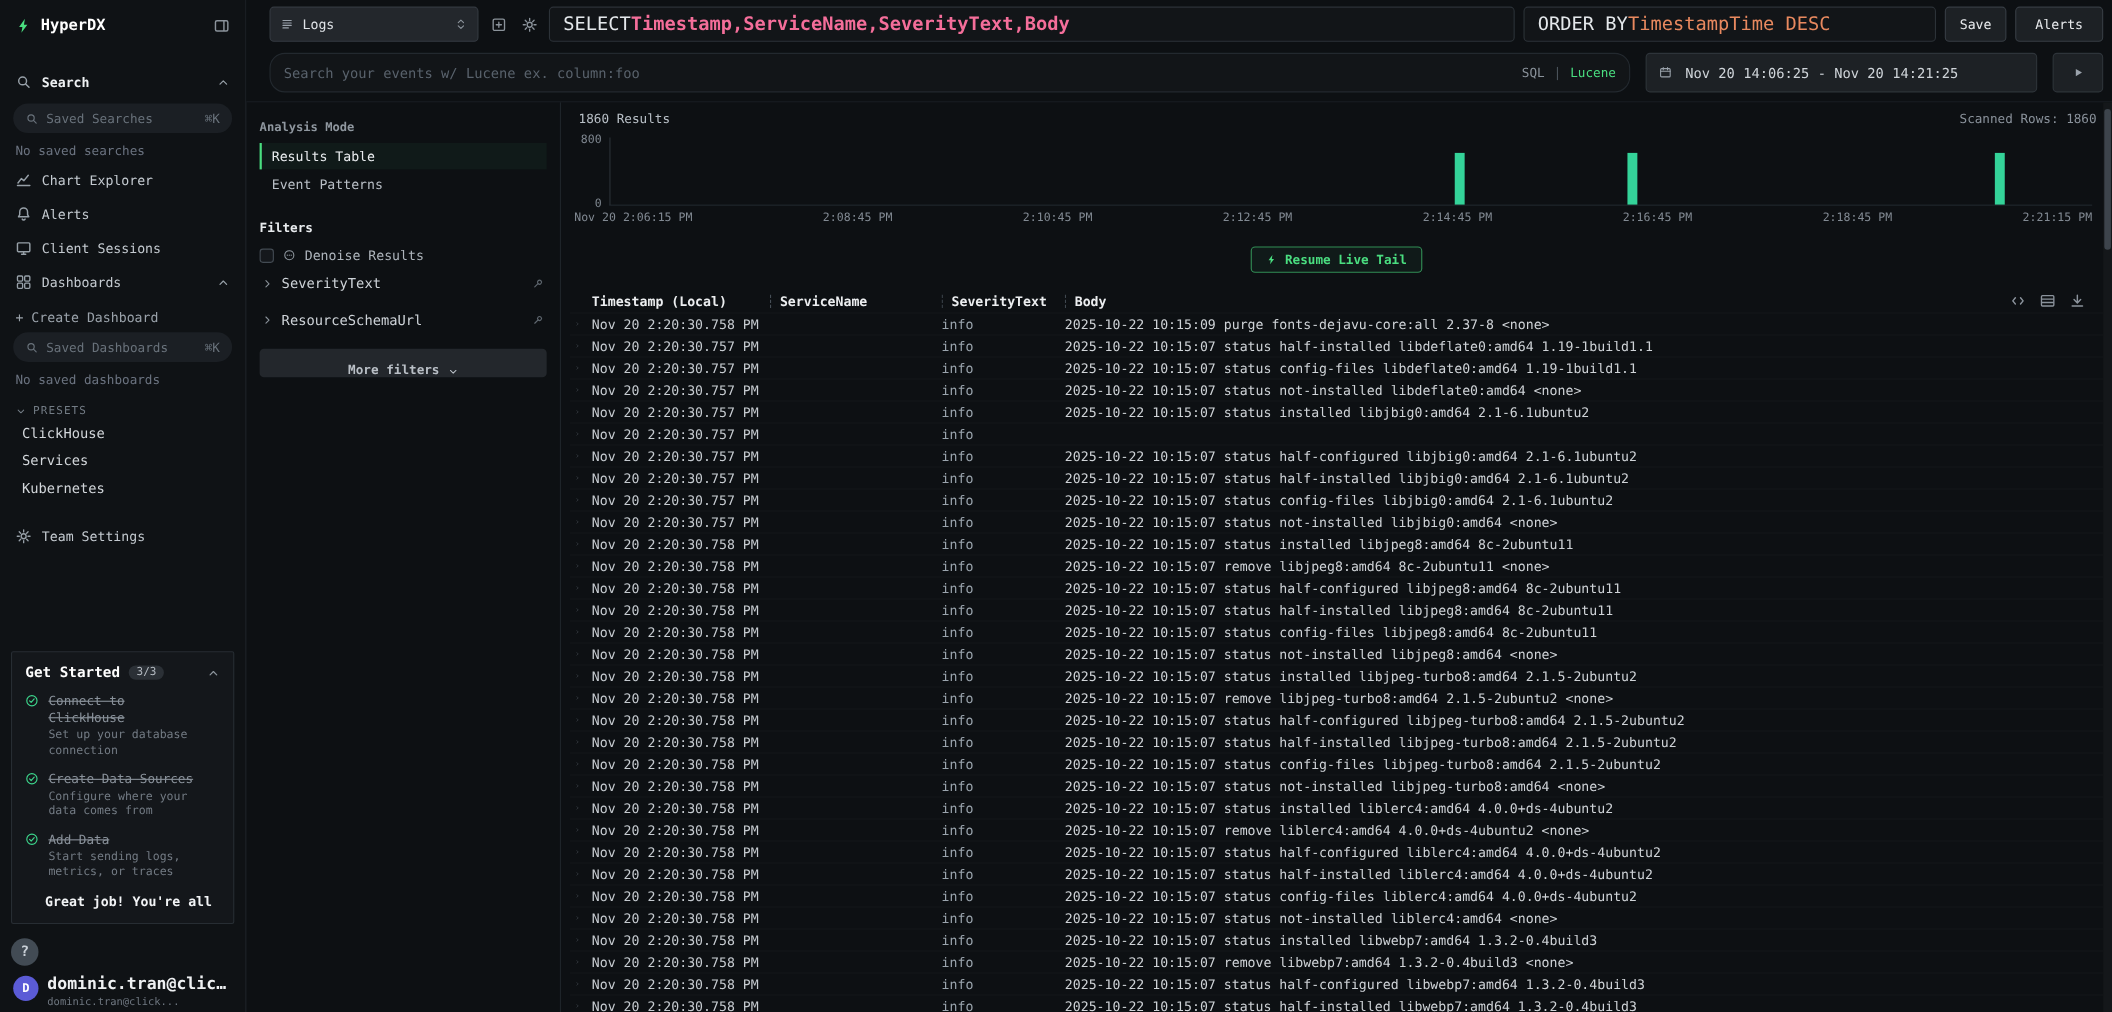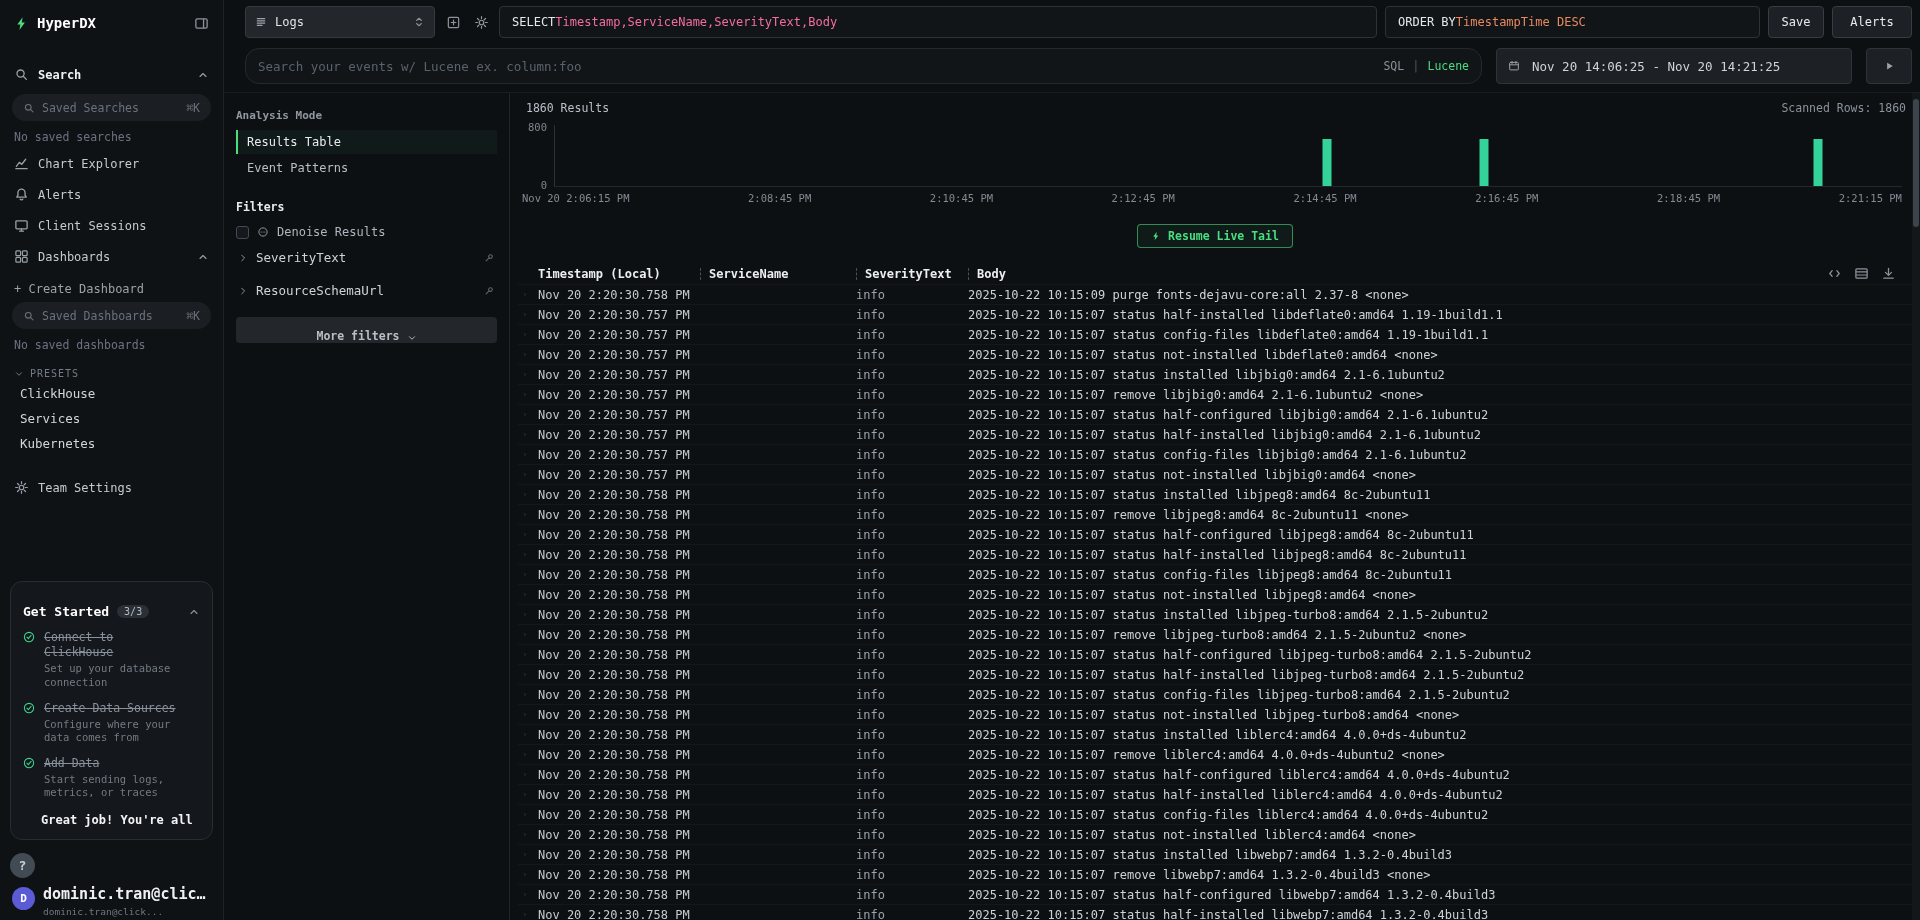--- a/index.html
+++ b/index.html
@@ -21,21 +21,21 @@
   .nav-item .ic { color:#97a0a8; }
   .nav-item .grow { flex:1; }
   .section-head { margin-top:22px; color:#eef1f3; font-weight:bold; }
   .pill-input { margin:4px 12px 0; background:#1b1f24; border-radius:16px; height:27px;
     display:flex; align-items:center; gap:7px; padding:0 11px; color:#69727b; font-size:11.5px; }
   .pill-input .kbd { margin-left:auto; color:#69727b; }
   .muted-note { padding:9px 14px 4px; color:#6b7380; font-size:11.5px; }
   .create-dash { padding:10px 14px 2px; color:#9aa2aa; font-size:12px; }
   .presets-row { display:flex; align-items:center; gap:6px; padding:12px 14px 2px; color:#737c85; font-size:10px; letter-spacing:1px; }
   .preset-item { padding:5px 14px 5px 20px; color:#d2d6da; font-size:12.5px; }
-  .gs-card { margin:0 10px 42px; background:#14171b; border:1px solid #272d33; border-radius:12px; padding:22px 12px 12px; }
+  .gs-card { margin:0 10px 42px; background:#14171b; border:1px solid #272d33; border-radius:2px; padding:11px 12px 12px; }
   .gs-head { display:flex; align-items:center; gap:8px; }
   .gs-title { color:#fff; font-weight:bold; font-size:13px; }
   .gs-badge { background:#2b3036; border-radius:10px; padding:1px 7px; font-size:10px; color:#b6bcc3; }
   .gs-head .ic { margin-left:auto; color:#8b939b; }
   .gs-item { display:flex; gap:9px; margin-top:11px; align-items:flex-start; }
   .gs-item .ic { color:#3dd68c; margin-top:1px; }
   .gs-item-title { color:#89919a; font-size:11.5px; text-decoration:line-through; max-width:136px; line-height:1.3; }
   .gs-item-sub { color:#737b84; font-size:10.5px; line-height:1.3; margin-top:2px; max-width:142px; }
   .gs-footer { margin-top:13px; color:#f2f4f6; font-weight:bold; font-size:12px; padding-left:18px; white-space:nowrap; overflow:hidden; }
   .help-bubble { position:absolute; left:10px; bottom:42px; width:25px; height:25px; border-radius:50%;
@@ -50,25 +50,25 @@
 
   
   .topbar { position:absolute; left:224px; right:0; top:0; height:92px; background:#0d1013; }
   .row1 { display:flex; align-items:center; gap:8px; padding:6px 8px 0 21px; }
   .row1 > * { height:32px; }
   .source-select { width:190px; background:#23272c; border:1px solid #343a41; border-radius:4px;
     display:flex; align-items:center; gap:8px; padding:0 9px; color:#dfe3e7; }
   .source-select .ic { color:#9aa2ab; }
   .icon-btn { width:20px; height:20px !important; color:#8b939b; display:flex; align-items:center; justify-content:center; }
   .code-box { background:#121518; border:1px solid #2c3238; border-radius:4px; display:flex;
-    align-items:center; padding:0 12px; font-size:12px; white-space:nowrap; overflow:hidden; }
+    align-items:center; padding:0 12px; font-size:17px; white-space:nowrap; overflow:hidden; }
   .sql-box { flex:1; }
   .order-box { width:375px; }
   .kw { color:#e4e8eb; }
-  .field-text { color:var(--sql_field); }
+  .field-text { color:var(--sql_field);font-weight:bold; }
   .order-text { color:var(--order_val); }
   .btn { background:#1d2125; border:1px solid #373d44; border-radius:4px; color:#e8eaed;
     display:flex; align-items:center; justify-content:center; font-size:12px; }
   .btn.save { width:56px; } .btn.alerts { width:80px; }
   .row2 { display:flex; align-items:center; gap:14px; padding:10px 8px 0 21px; }
   .row2 > * { height:36px; }
   .search-input { flex:1; background:#121518; border:1px solid #23292f; border-radius:14px;
     display:flex; align-items:center; gap:8px; padding:0 12px; }
   .search-placeholder { flex:1; color:#59626c; font-size:12.5px; }
   .toggle-sql { color:#8a929b; font-size:11.5px; } .toggle-div { color:#4a525a; }
@@ -612,21 +612,20 @@
             <span class="td sev">info</span>
             <span class="td body">2025-10-22 10:15:07 status installed libjbig0:amd64 2.1-6.1ubuntu2</span>
           </div>
             <div class="trow">
             <svg class="i s9 chev">
                 <use href="#i-chev-right"></use>
               </svg>
             <span class="td ts">Nov 20 2:20:30.757 PM</span>
             <span class="td svc"></span>
             <span class="td sev">info</span>
-            <span class="td body">2025-10-22 10:15:07 remove libjbig0:amd64 2.1-6.1ubuntu2 &lt;none&gt;</span>
           </div>
             <div class="trow">
             <svg class="i s9 chev">
                 <use href="#i-chev-right"></use>
               </svg>
             <span class="td ts">Nov 20 2:20:30.757 PM</span>
             <span class="td svc"></span>
             <span class="td sev">info</span>
             <span class="td body">2025-10-22 10:15:07 status half-configured libjbig0:amd64 2.1-6.1ubuntu2</span>
           </div>

